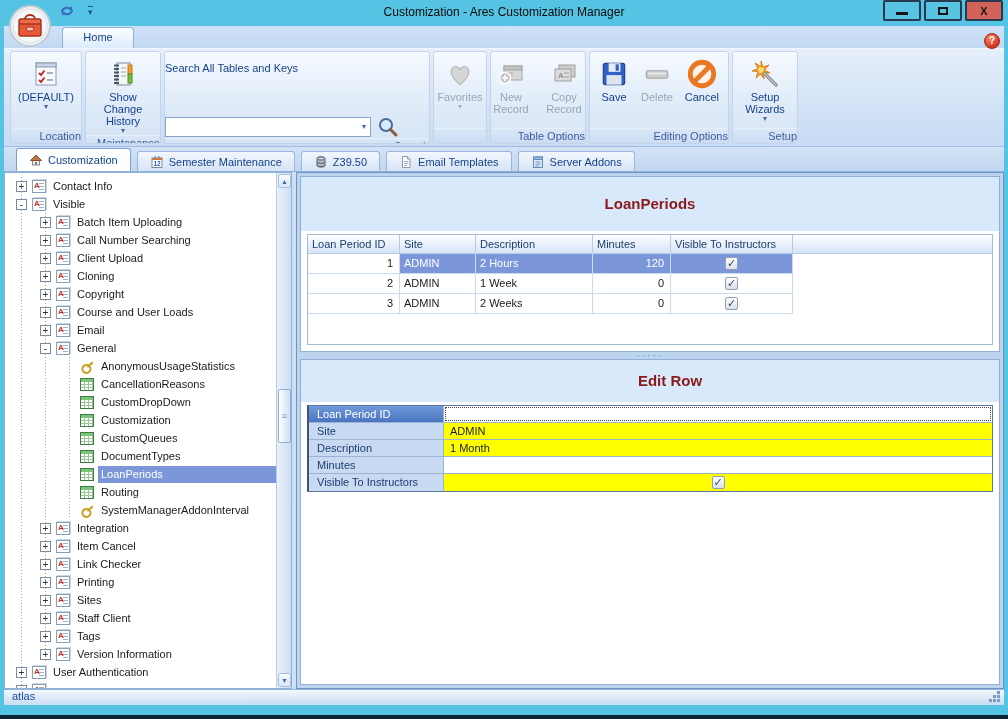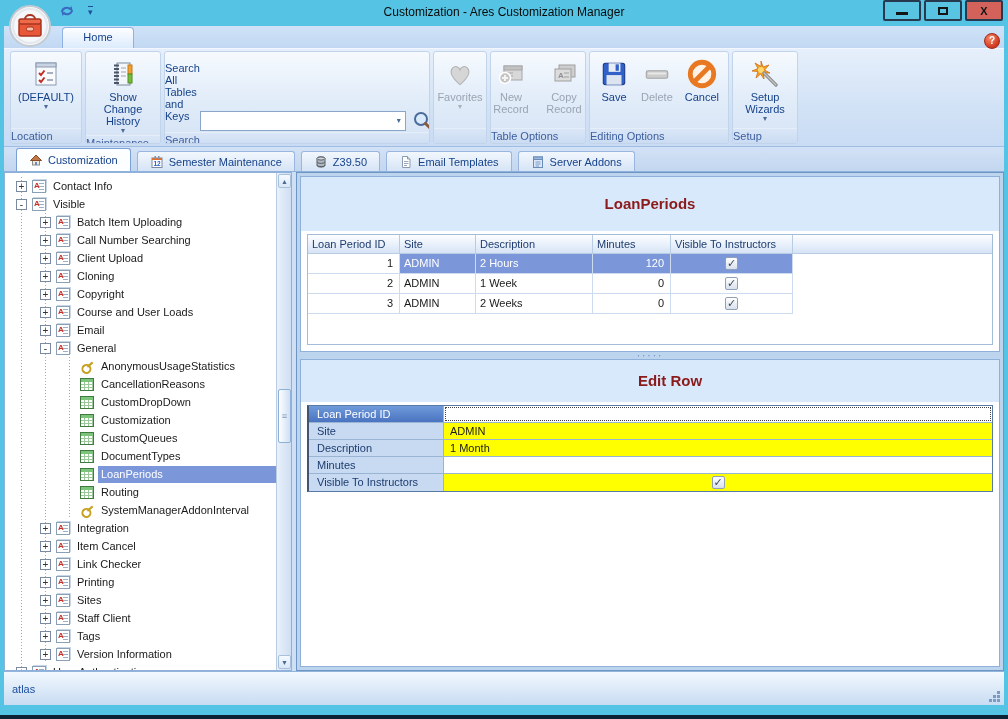--- a/index.html
+++ b/index.html
@@ -25,36 +25,36 @@
   
   .frame { position:absolute; left:4px; right:4px; top:26px; height:679px; background:#d3e3f6; display:flex; flex-direction:column; }
 
   
   .ribbon-tabs-row { position:relative; height:22px; background:linear-gradient(#cfe2f8,#c2d8f2); }
   .home-tab { position:absolute; left:58px; bottom:0; width:72px; height:21px; border:1px solid #8db2e3; border-bottom:none; border-radius:4px 4px 0 0; background:linear-gradient(#fdfeff,#dcebfc); color:#15428b; text-align:center; line-height:19px; }
   .help-btn { position:absolute; right:4px; top:7px; width:16px; height:16px; border-radius:50%; background:radial-gradient(circle at 35% 30%, #f88868, #d03820 70%); border:1px solid #a02818; color:#fff; font-weight:bold; font-size:10px; text-align:center; line-height:14px; z-index:8; }
   .ribbon-body { position:relative; height:99px; background:linear-gradient(#e6effb,#d2e2f6 60%,#c9dcf4); border-top:1px solid #f2f7fd; border-bottom:1px solid #9fbde2; display:flex; align-items:stretch; gap:3px; padding:2px 3px 2px 6px; }
   .rgroup { border:1px solid #c2d4ea; border-radius:3px; background:linear-gradient(#f6fafe,#e4eefa 45%,#d5e3f5); display:flex; flex-direction:column; overflow:hidden; }
   .rgroup-body { flex:1; display:flex; align-items:flex-start; justify-content:center; padding-top:2px; }
-  .rgroup-label { height:15px; line-height:15px; text-align:left; color:#3c5e9e; background:linear-gradient(#d9e6f7,#cbdcf2); border-top:1px solid #e6eefa; }
+  .rgroup-label { height:15px; line-height:15px; text-align:right; color:#3c5e9e; background:linear-gradient(#d9e6f7,#cbdcf2); border-top:1px solid #e6eefa; }
   .bigbtn { display:flex; flex-direction:column; align-items:center; padding:3px 4px 0 4px; color:#15428b; text-align:center; line-height:12px; }
   .bigbtn .bicon { height:34px; display:flex; align-items:center; }
   .bigbtn.disabled { color:#9aa4b2; }
   .caret { font-size:8px; color:#4a6a9a; line-height:8px; }
   .caret.grey { color:#a8b0ba; }
 
   .grp-location { width:72px; }
   .grp-maint { width:76px; }
   .grp-search { width:266px; }
   .grp-fav { width:54px; }
   .grp-tableopts { width:96px; }
   .grp-editopts { width:140px; }
   .grp-setup { width:66px; }
 
-  .search-body { display:flex; flex-direction:row; align-items:flex-end; width:100%; padding-top:8px; }
+  .search-body { display:flex; flex-direction:column; align-items:flex-start; width:100%; padding-top:8px;gap:32px; }
   .search-caption { color:#15428b; margin-bottom:10px; }
   .search-row { display:flex; align-items:center; gap:6px; }
   .combo { width:206px; height:20px; background:#fff; border:1px solid #8aa6c8; display:flex; align-items:center; }
   .combo input { flex:1; border:none; outline:none; height:16px; font:inherit; background:transparent; padding:0 4px; }
   .combo .caret { padding-right:4px; }
 
   .btnrow { display:flex; align-items:flex-start; gap:4px; }
 
   
   .doctabs { height:25px; background:linear-gradient(#d3e2f6,#c2d6ef); border-bottom:1px solid #8fb2dc; display:flex; align-items:flex-end; gap:6px; padding:0 0 0 12px; }
@@ -136,21 +136,21 @@
   .ef-label { width:135px; flex:none; background:#c7daf2; color:#1e3c6e; padding:0 0 0 8px; line-height:16px; border-right:1px solid #9ab4d4; white-space:nowrap; overflow:hidden; }
   .ef-row[data-selected="true"] .ef-label { background:linear-gradient(#6f9ada,#4a74c0); color:#fff; }
   .ef-value { flex:1; display:flex; align-items:center; padding-left:6px; background:#fff; }
   .ef-row[data-bg="yellow"] .ef-value { background:#ffff00; }
   .ef-row[data-focus="true"] .ef-value { outline:1px dotted #444; outline-offset:-2px; }
   .ef-check { display:none; }
   .ef-row[data-checkbox="true"] .ef-value { justify-content:center; padding-left:0; }
   .ef-row[data-checkbox="true"] .ef-check { display:inline-block; }
 
   
-  .statusbar { height:34px; background:linear-gradient(#f2f8fe,#c8dcf2); border-top:1px solid #90b4dc; display:flex; align-items:center; padding:0 8px; color:#1c4fa0; position:relative; }
+  .statusbar { height:16px; background:linear-gradient(#f2f8fe,#c8dcf2); border-top:1px solid #90b4dc; display:flex; padding:0 8px; color:#1c4fa0; position:relative; }
   .grip { position:absolute; right:3px; bottom:3px; width:12px; height:12px; }
   .grip::before { content:""; position:absolute; left:0; bottom:0; width:3px; height:3px; background:#7a9cc4;
     box-shadow:4px 0 #7a9cc4, 8px 0 #7a9cc4, 4px -4px #7a9cc4, 8px -4px #7a9cc4, 8px -8px #7a9cc4; }
 
   svg { display:block; }
 </style>
 </head>
 <body>
 
 <div class="window">

